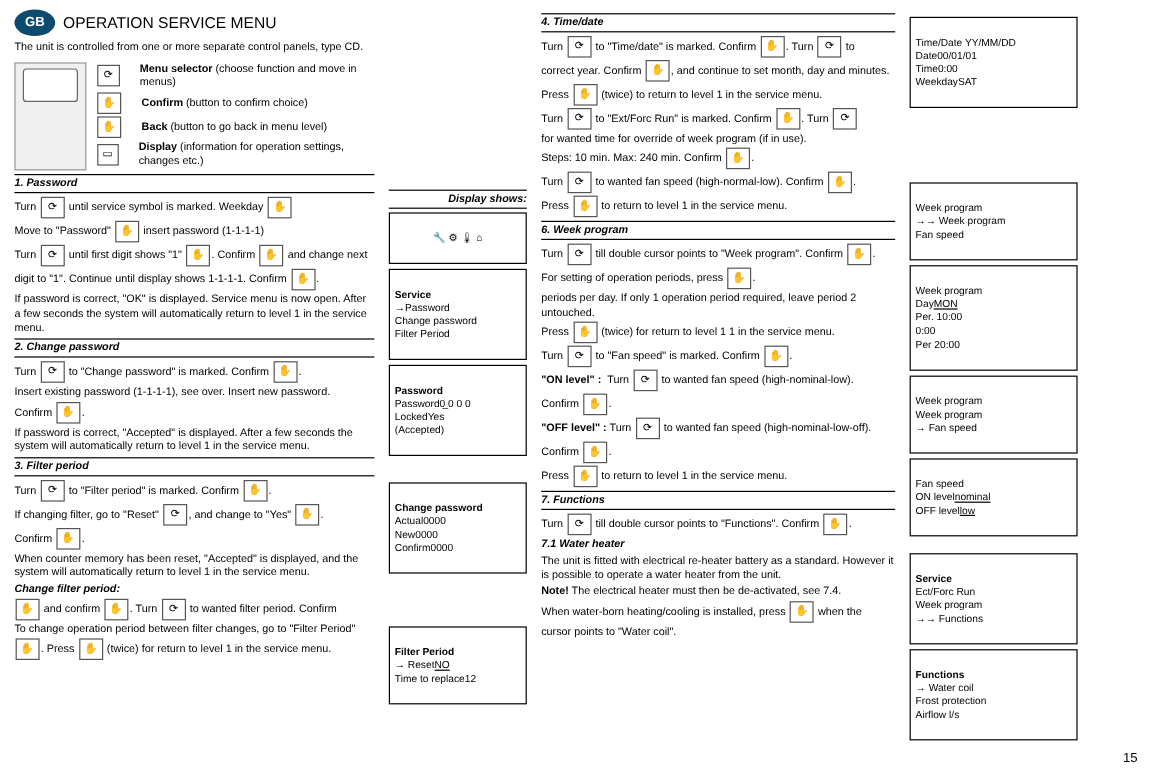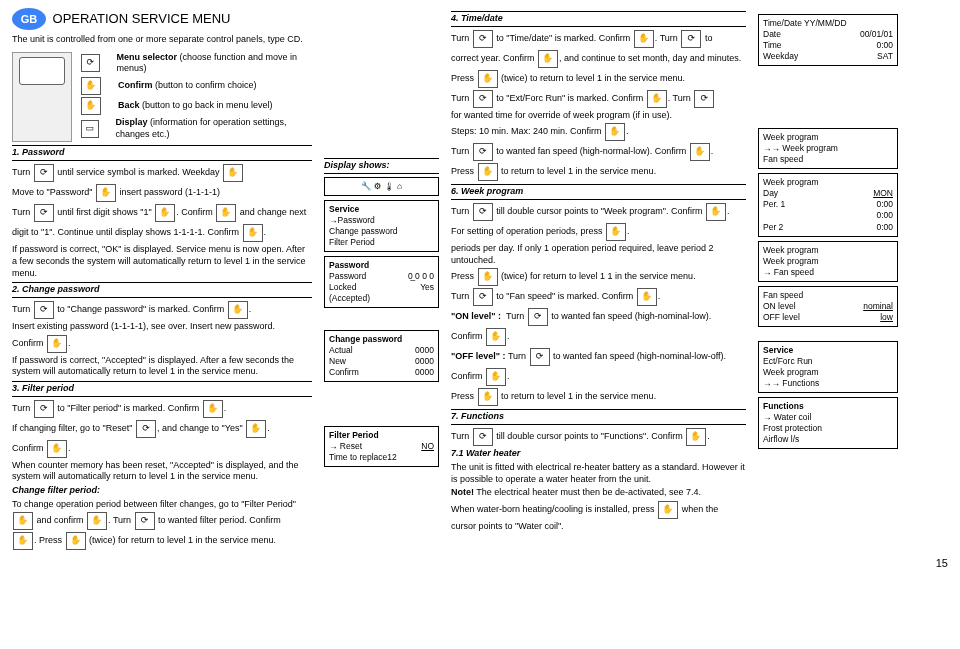--- a/index.html
+++ b/index.html
@@ -9,21 +9,21 @@
     padding: 8px 12px;
     width: 960px;
     box-sizing: border-box;
     line-height: 1.3;
   }
   .gb-badge {
     display: inline-flex;
     width: 34px;
     height: 22px;
     border-radius: 50%;
-    background: #3b82f6;
+    background: #0c4a6e;
     color: #fff;
     font-weight: bold;
     font-size: 11px;
     align-items: center;
     justify-content: center;
     vertical-align: middle;
   }
   .title {
     font-size: 13px;
     font-weight: normal;
@@ -45,30 +45,30 @@
     padding: 1px 0;
     margin: 3px 0;
     font-size: 9px;
   }
   .disp-head {
     font-style: italic;
     font-weight: bold;
     border-top: 1px solid #000;
     border-bottom: 1px solid #000;
     padding: 1px 0;
-    text-align: left;
+    text-align: right;
     margin-bottom: 3px;
   }
   .dbox {
     border: 1px solid #000;
-    padding: 3px 4px;
+    padding: 15px 4px;
     margin-bottom: 4px;
     font-size: 8.5px;
   }
-  .dbox .row { display: flex; justify-content: space-between; }
+  .dbox .row { display: flex; justify-content: flex-start; }
   .icon {
     display: inline-block;
     width: 18px; height: 16px;
     border: 1px solid #555;
     vertical-align: middle;
     font-size: 9px;
     text-align: center;
     line-height: 15px;
     margin: 0 1px;
     background: #fff;
@@ -143,22 +143,22 @@
   <p>Insert existing password (1-1-1-1), see over. Insert new password.</p>
   <p><span>Confirm</span> <span class="icon">✋</span>.</p>
   <p>If password is correct, "Accepted" is displayed. After a few seconds the system will automatically return to level 1 in the service menu.</p>
 
   <div class="sec-head">3.  Filter period</div>
   <p><span>Turn</span> <span class="icon">⟳</span> <span>to "Filter period" is marked. Confirm</span> <span class="icon">✋</span>.</p>
   <p><span>If changing filter, go to "Reset"</span> <span class="icon">⟳</span><span>, and change to "Yes"</span> <span class="icon">✋</span>.</p>
   <p><span>Confirm</span> <span class="icon">✋</span>.</p>
   <p>When counter memory has been reset, "Accepted" is displayed, and the system will automatically return to level 1 in the service menu.</p>
   <p class="bold" style="font-style:italic">Change filter period:</p>
+  <p><span class="icon">✋</span> <span>and confirm</span> <span class="icon">✋</span><span>. Turn</span> <span class="icon">⟳</span> <span>to wanted filter period. Confirm</span></p>
   <p>To change operation period between filter changes, go to "Filter Period"</p>
-  <p><span class="icon">✋</span> <span>and confirm</span> <span class="icon">✋</span><span>. Turn</span> <span class="icon">⟳</span> <span>to wanted filter period. Confirm</span></p>
   <p><span class="icon">✋</span><span>. Press</span> <span class="icon">✋</span> <span>(twice) for return to level 1 in the service menu.</span></p>
 </div>
 
 <div class="col-mid">
   <div style="height:150px"></div>
   <div class="disp-head">Display shows:</div>
 
   <div class="dbox" style="text-align:center">🔧 ⚙ 🌡 ⌂</div>
 
   <div class="dbox">

